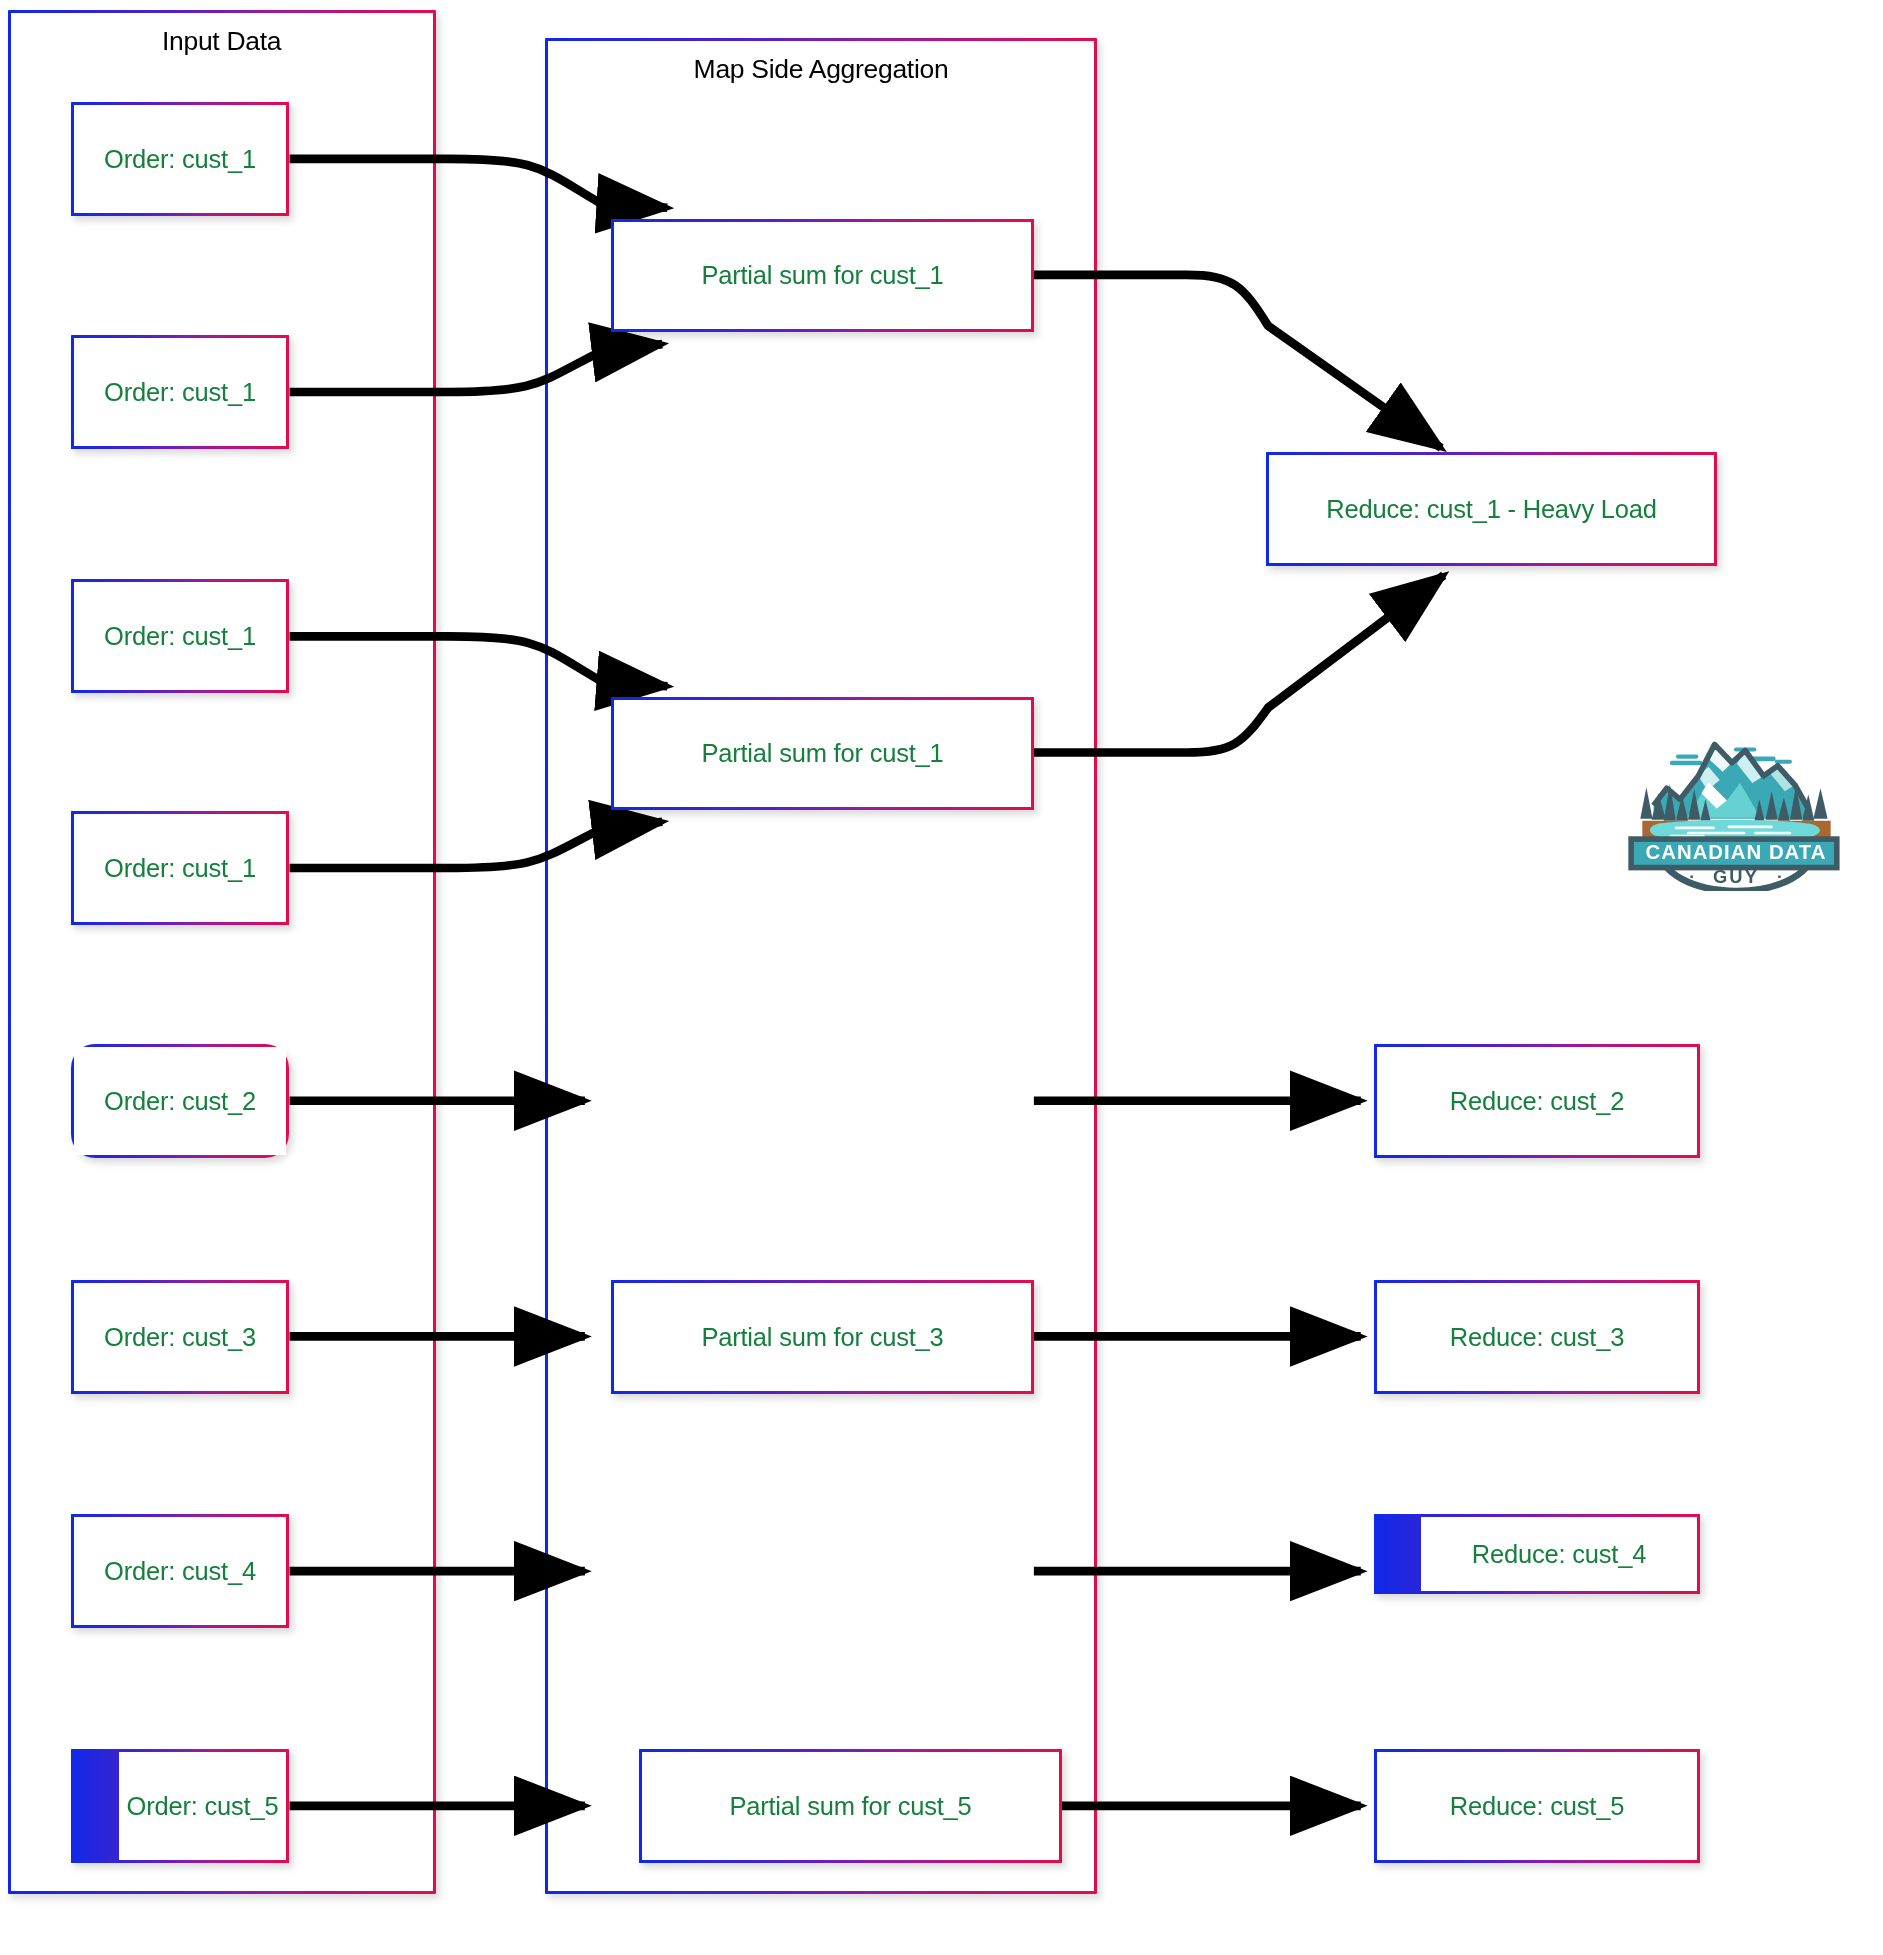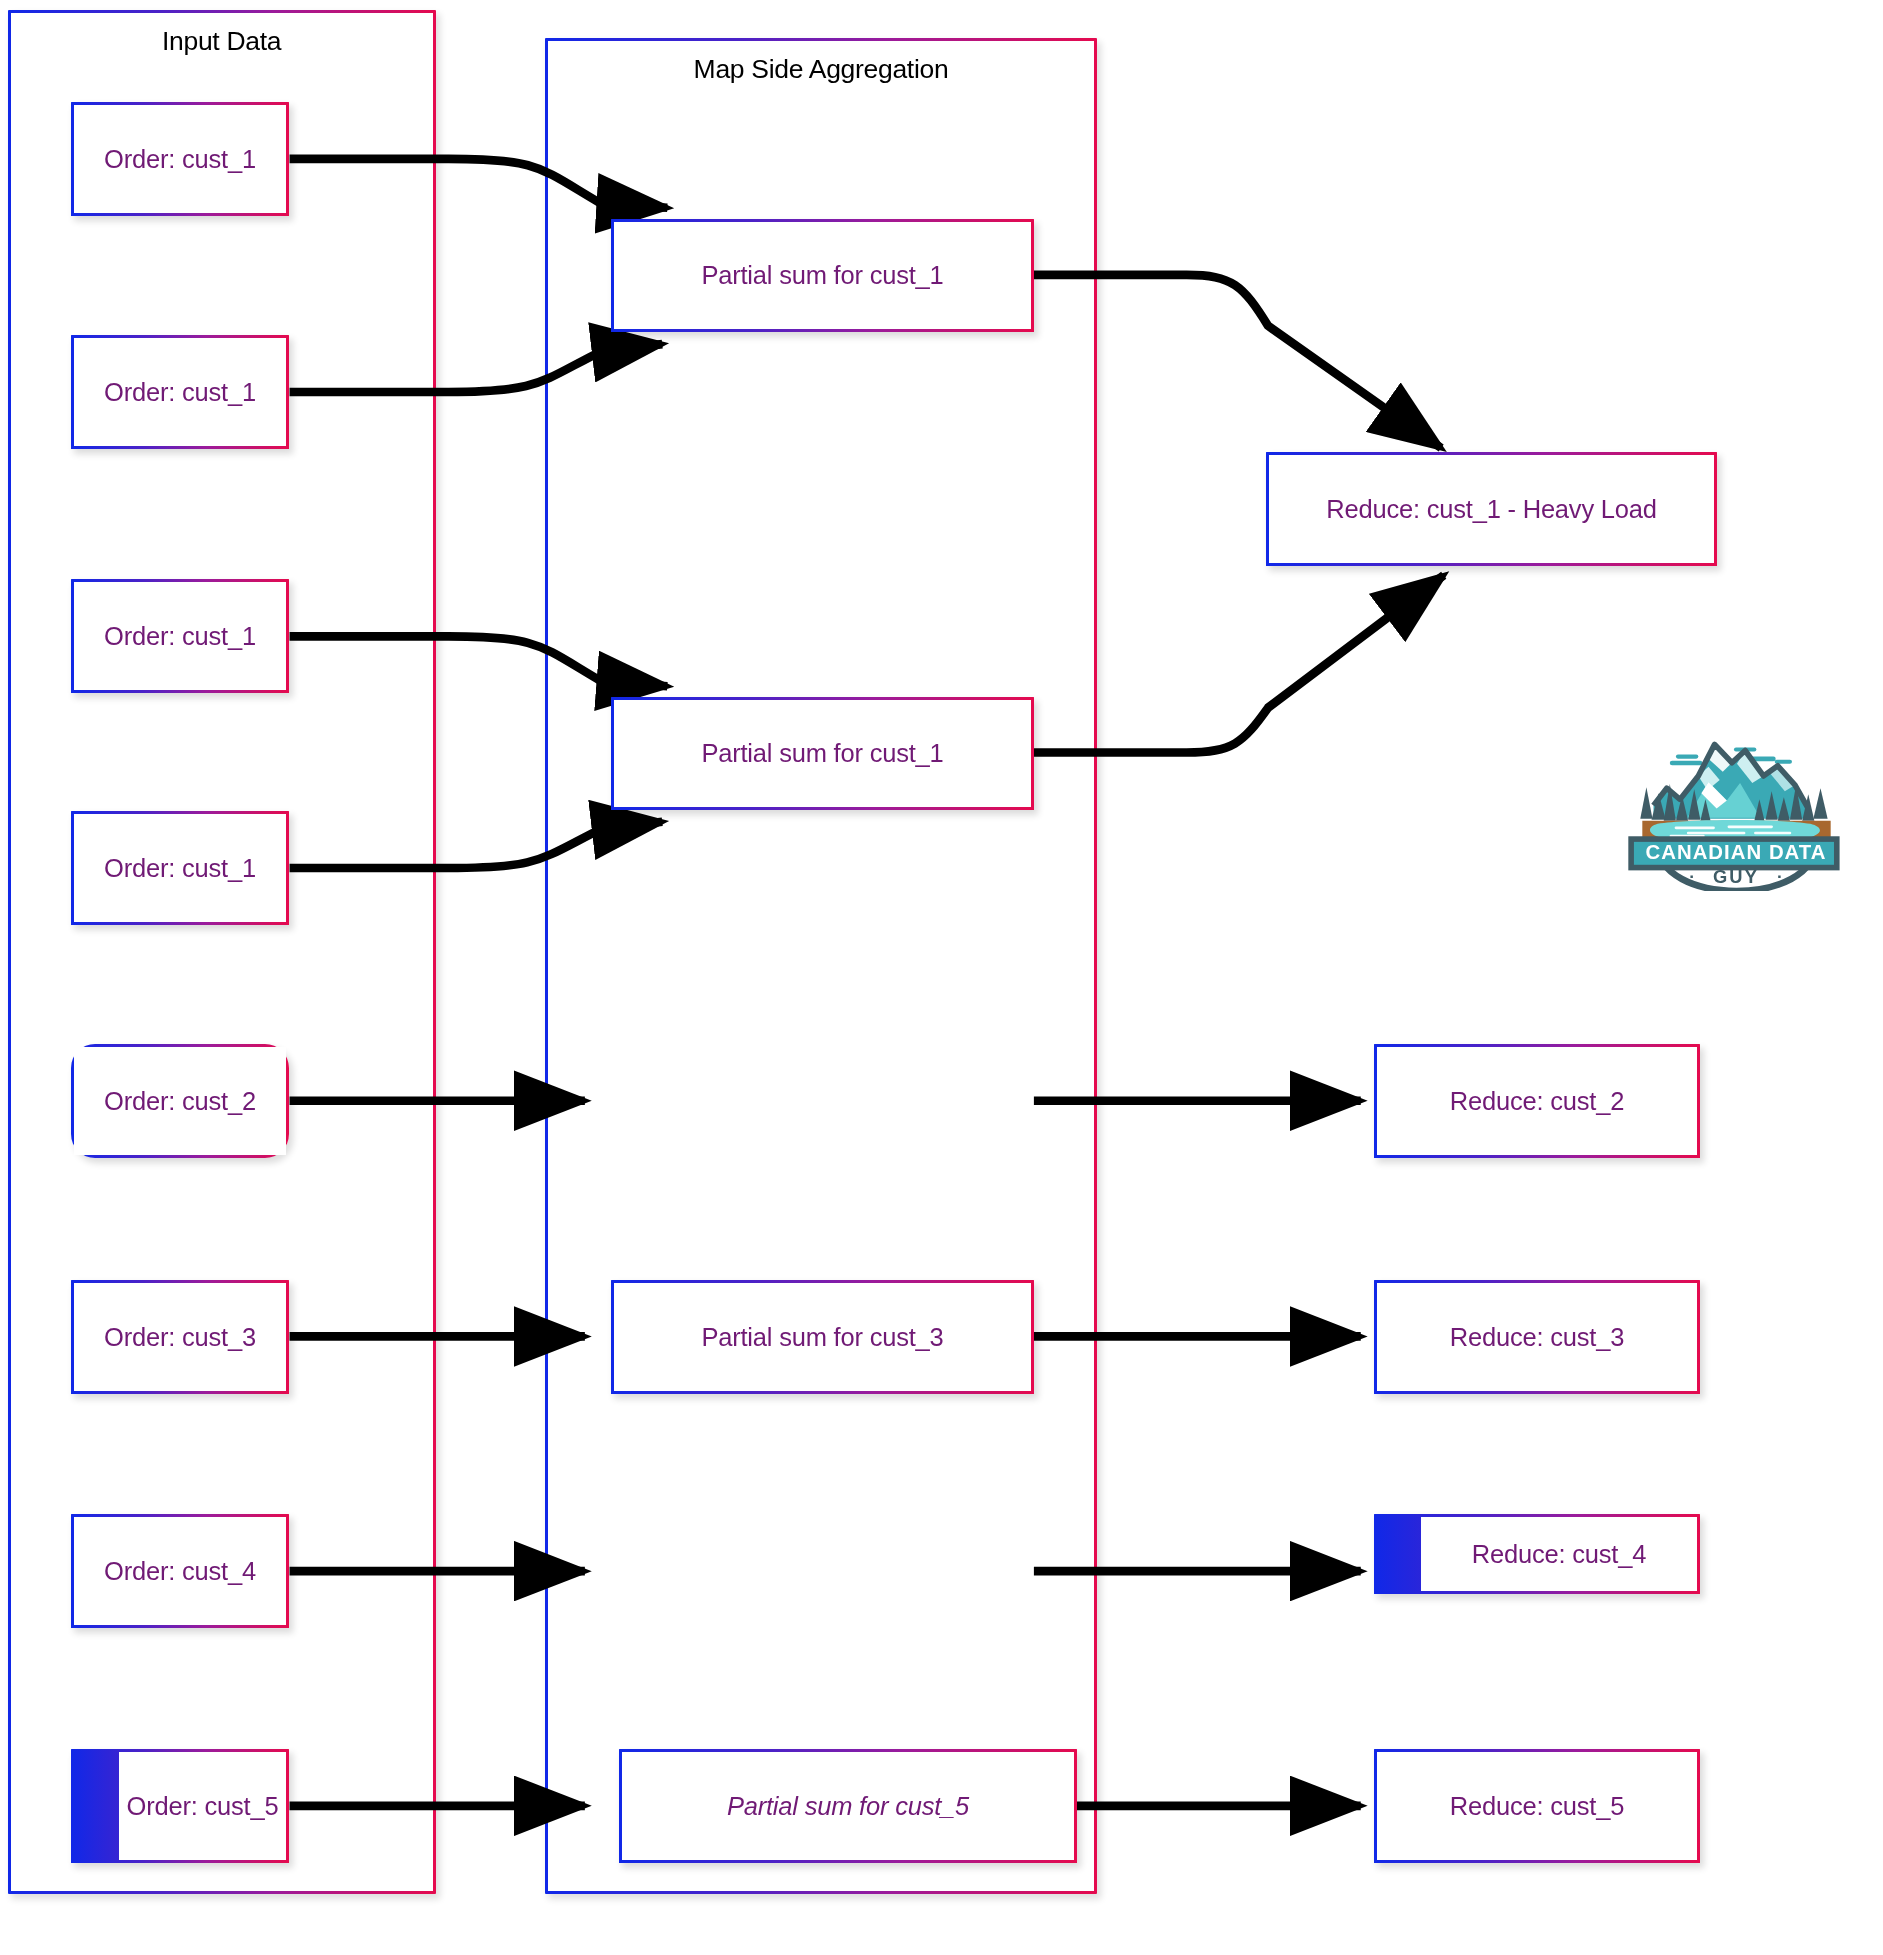--- a/index.html
+++ b/index.html
@@ -39,21 +39,21 @@
     box-sizing:border-box;
     border-radius:0.5px;
   }
   .node>.node-inner{
     width:100%;height:100%;
     background:#ffffff;
     display:flex;align-items:center;justify-content:center;
     box-sizing:border-box;
   }
   .node-label{
-    color:#701a75;
+    color:#15803d;
     font-size:25.5px;
     font-family:"Liberation Sans",sans-serif;
     white-space:nowrap;
     letter-spacing:-0.2px;
   }
 
   
   #edges{position:absolute;left:0;top:0;width:1884px;height:1955px;pointer-events:none;}
 
   
@@ -156,21 +156,21 @@
   <div class="node" style="left:611px;top:697px;width:423px;height:113px;">
     <div class="node-inner">
       <span class="node-label">Partial sum for cust_1</span>
     </div>
   </div>
   <div class="node" style="left:611px;top:1280px;width:423px;height:114px;">
     <div class="node-inner">
       <span class="node-label">Partial sum for cust_3</span>
     </div>
   </div>
-  <div class="node" style="left:619px;top:1749px;width:458px;height:114px;font-style:italic;">
+  <div class="node" style="left:639px;top:1749px;width:423px;height:114px;">
     <div class="node-inner">
       <span class="node-label">Partial sum for cust_5</span>
     </div>
   </div>
 
   <div class="node" style="left:1266px;top:452px;width:451px;height:114px;">
     <div class="node-inner">
       <span class="node-label">Reduce: cust_1 - Heavy Load</span>
     </div>
   </div>

